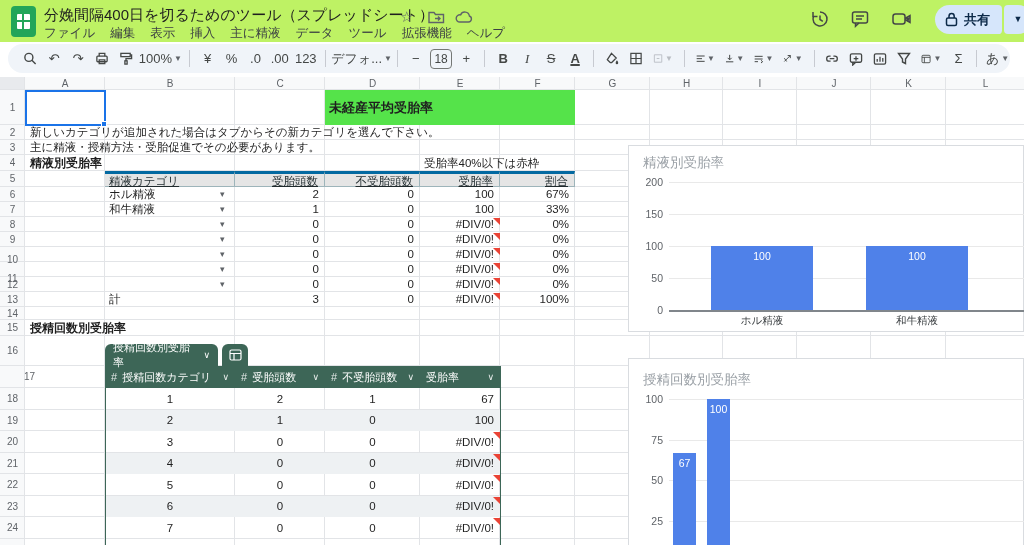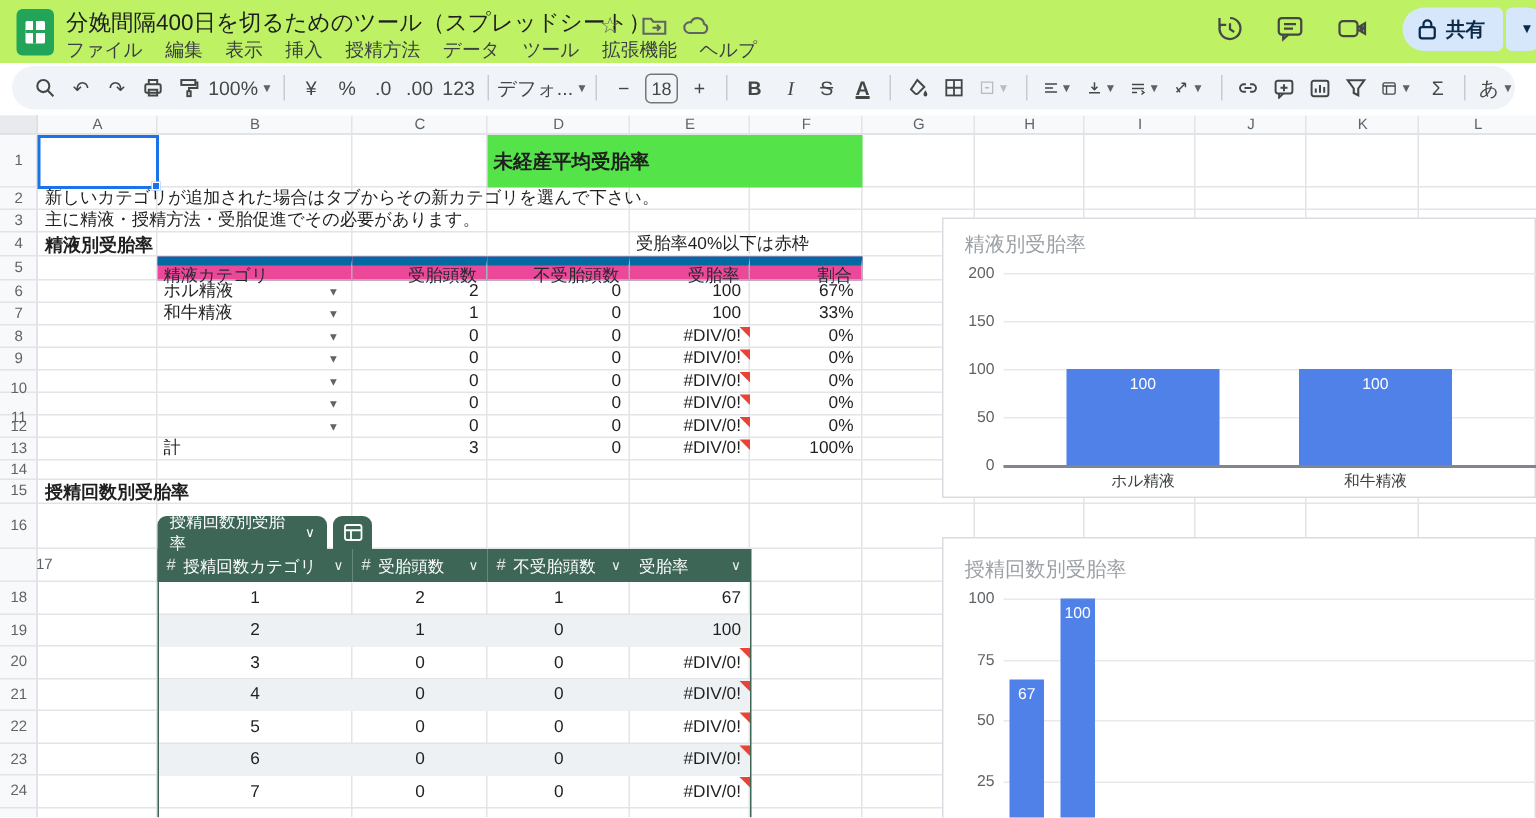--- a/index.html
+++ b/index.html
@@ -47,21 +47,21 @@
   #corner { position:absolute; left:0; top:0; width:25px; height:13px; background:#e8eaed; border-right:1px solid #c7cbd1; border-bottom:1px solid #c7cbd1; }
   .colhdr { position:absolute; top:0; height:13px; font-size:10px; color:#5f6368; text-align:center; line-height:13px; }
   .rowhdr { position:absolute; left:0; width:25px; font-size:10px; color:#5f6368; text-align:center; }
   #gridsvg { position:absolute; left:0; top:0; }
   .cell { position:absolute; white-space:nowrap; overflow:visible; font-size:11.5px; color:#1f1f1f; }
   .r { text-align:right; } .c { text-align:center; }
   .sect { font-weight:bold; font-size:12px; }
   #a1-sel { position:absolute; border:2px solid #1a73e8; }
   #a1-handle { position:absolute; width:6px; height:6px; background:#1a73e8; border:1px solid #fff; }
   #avg-band { position:absolute; background:#55e34a; }
-  .teal-cell { background:#ec4899; border-right:1px solid #9db4ba; border-top:6px solid #0369a1; border-bottom:1px solid #9db4ba; color:#1f2a2d; }
+  .teal-cell { background:#e5e5e5; border-right:1px solid #9db4ba; border-top:3px solid #0369a1; border-bottom:1px solid #9db4ba; color:#1f2a2d;text-decoration:underline; }
   .dd-caret { position:absolute; font-size:9px; color:#5f6368; }
   .flag { position:absolute; width:0; height:0; border-top:7px solid #ea4335; border-left:7px solid transparent; }
   #tbl-chip { position:absolute; background:#3d6657; color:#fff; border-radius:6px 6px 0 0; font-size:11px;
               display:flex; align-items:center; padding:0 8px; gap:6px; }
   #tbl-chip-ico { position:absolute; background:#3d6657; color:#fff; border-radius:6px 6px 0 0;
                   display:flex; align-items:center; justify-content:center; }
   .green-hdr-cell { background:#3d6657; color:#fff; font-size:11px; display:flex; align-items:center; gap:5px; padding:0 6px; }
   .green-hdr-cell .gv { margin-left:auto; font-size:9px; opacity:.9; }
   .band { position:absolute; background:#eef1f3; }
   .tbl-edge { position:absolute; width:1px; background:#3d6657; }
@@ -125,21 +125,21 @@
           <path d="M4 6 V4.2 a2.6 2.6 0 0 1 5.2 0 V6"></path>
       </svg>
       <span>共有</span>
     </div>
     <div id="share-caret">▼</div>
     <div id="menubar">
       <span>ファイル</span>
       <span>編集</span>
       <span>表示</span>
       <span>挿入</span>
-      <span>授精方法</span>
+      <span>主に精液</span>
       <span>データ</span>
       <span>ツール</span>
       <span>拡張機能</span>
       <span>ヘルプ</span>
     </div>
   </div>
 
   <div id="toolbar">
     <span class="tb">
       <svg width="15" height="15" viewBox="0 0 15 15" fill="none" stroke="#444746" stroke-width="1.5">

